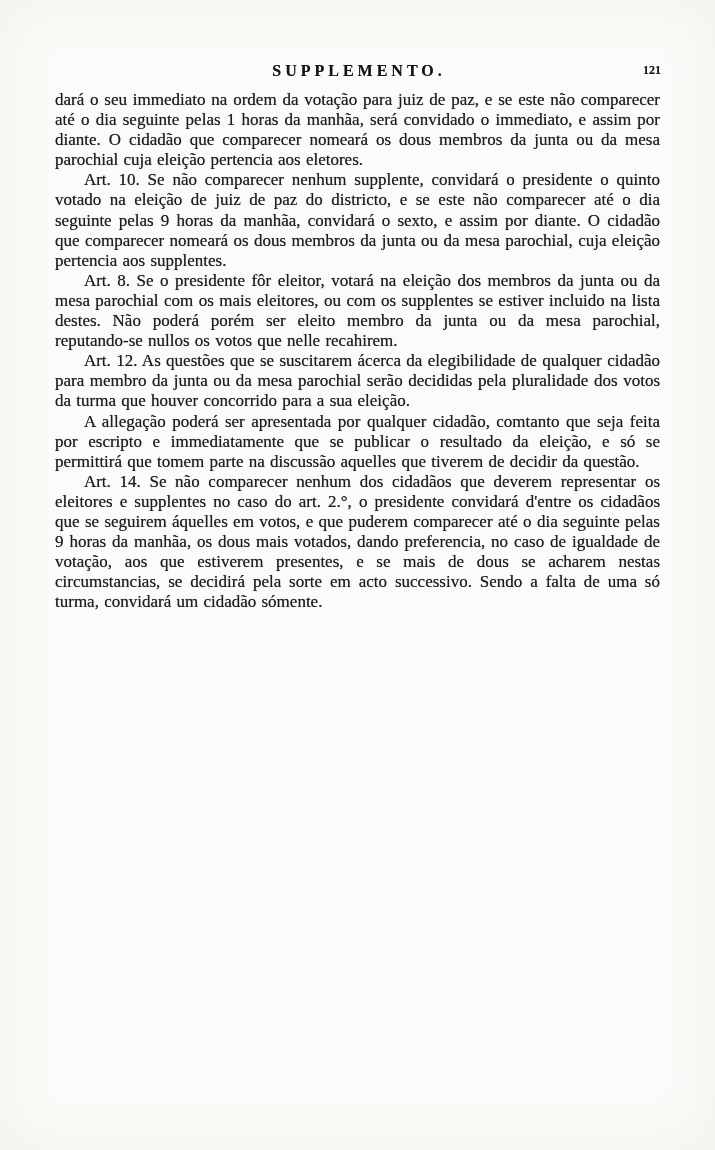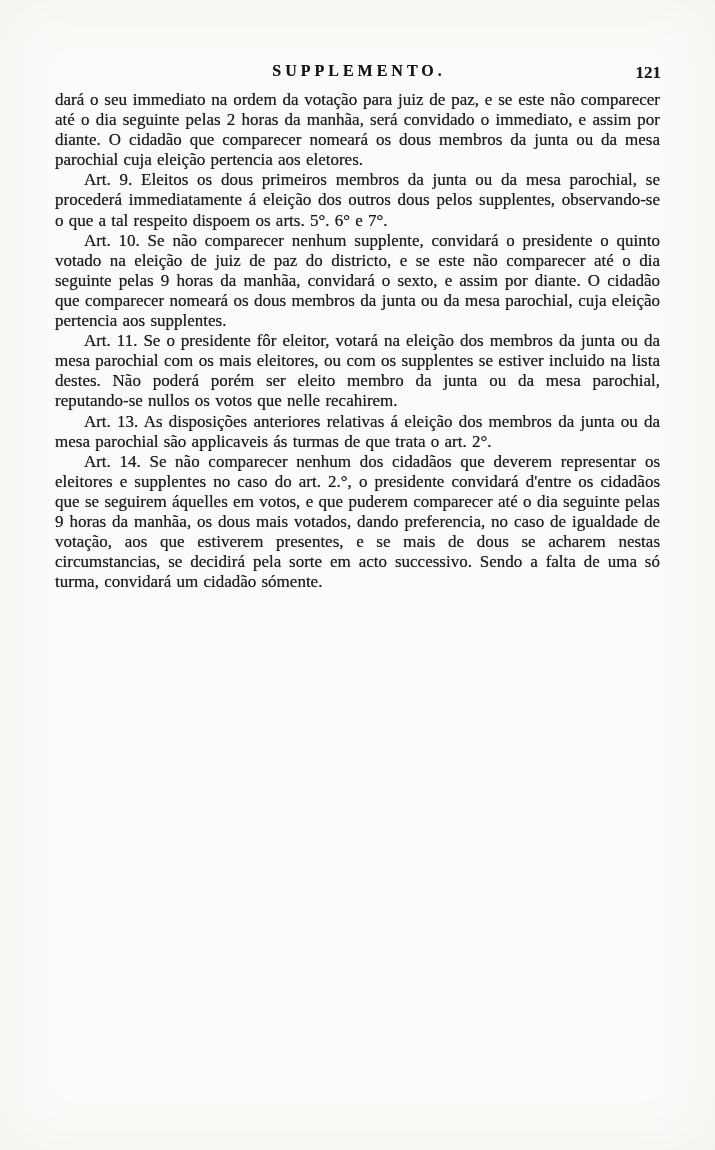--- a/index.html
+++ b/index.html
@@ -33,21 +33,21 @@
     font-size: 16px;
     font-weight: bold;
     letter-spacing: 4px;
     color: #141414;
     text-shadow: 0 0 0.6px rgba(0,0,0,0.55);
   }
   .page-number {
     position: absolute;
     right: 2px;
     top: 1px;
-    font-size: 17px;
+    font-size: 12px;
     font-weight: bold;
     color: #1a1a1a;
     text-shadow: 0 0 0.6px rgba(0,0,0,0.5);
   }
   .text-block {
     position: absolute;
     top: 90px;
     left: 55px;
     width: 605px;
     font-size: 17px;
@@ -69,21 +69,21 @@
 <body>
 
 <div class="scan-page">
 
   <div class="page-header">
     <div class="header-title">SUPPLEMENTO.</div>
     <div class="page-number">121</div>
   </div>
 
   <div class="text-block">
-    <p>dará o seu immediato na ordem da votação para juiz de paz, e se este não comparecer até o dia seguinte pelas 2 horas da manhãa, será convidado o immediato, e assim por diante. O cidadão que comparecer nomeará os dous membros da junta ou da mesa parochial cuja eleição pertencia aos eletores.</p>
-    <p class="indent">Art. 9. Eleitos os dous primeiros membros da junta ou da mesa parochial, se procederá immediatamente á eleição dos outros dous pelos supplentes, observando-se o que a tal respeito dispoem os arts. 5°. 6° e 7°.</p>
+    <p>dará o seu immediato na ordem da votação para juiz de paz, e se este não comparecer até o dia seguinte pelas 1 horas da manhãa, será convidado o immediato, e assim por diante. O cidadão que comparecer nomeará os dous membros da junta ou da mesa parochial cuja eleição pertencia aos eletores.</p>
     <p class="indent">Art. 10. Se não comparecer nenhum supplente, convidará o presidente o quinto votado na eleição de juiz de paz do districto, e se este não comparecer até o dia seguinte pelas 9 horas da manhãa, convidará o sexto, e assim por diante. O cidadão que comparecer nomeará os dous membros da junta ou da mesa parochial, cuja eleição pertencia aos supplentes.</p>
-    <p class="indent">Art. 11. Se o presidente fôr eleitor, votará na eleição dos membros da junta ou da mesa parochial com os mais eleitores, ou com os supplentes se estiver incluido na lista destes. Não poderá porém ser eleito membro da junta ou da mesa parochial, reputando-se nullos os votos que nelle recahirem.</p>
-    <p class="indent">Art. 13. As disposições anteriores relativas á eleição dos membros da junta ou da mesa parochial são applicaveis ás turmas de que trata o art. 2°.</p>
+    <p class="indent">Art. 8. Se o presidente fôr eleitor, votará na eleição dos membros da junta ou da mesa parochial com os mais eleitores, ou com os supplentes se estiver incluido na lista destes. Não poderá porém ser eleito membro da junta ou da mesa parochial, reputando-se nullos os votos que nelle recahirem.</p>
+    <p class="indent">Art. 12. As questões que se suscitarem ácerca da elegibilidade de qualquer cidadão para membro da junta ou da mesa parochial serão decididas pela pluralidade dos votos da turma que houver concorrido para a sua eleição.</p>
+    <p class="indent">A allegação poderá ser apresentada por qualquer cidadão, comtanto que seja feita por escripto e immediatamente que se publicar o resultado da eleição, e só se permittirá que tomem parte na discussão aquelles que tiverem de decidir da questão.</p>
     <p class="indent">Art. 14. Se não comparecer nenhum dos cidadãos que deverem representar os eleitores e supplentes no caso do art. 2.°, o presidente convidará d'entre os cidadãos que se seguirem áquelles em votos, e que puderem comparecer até o dia seguinte pelas 9 horas da manhãa, os dous mais votados, dando preferencia, no caso de igualdade de votação, aos que estiverem presentes, e se mais de dous se acharem nestas circumstancias, se decidirá pela sorte em acto successivo. Sendo a falta de uma só turma, convidará um cidadão sómente.</p>
   </div>
 
 </div>
 
 </body></html>

